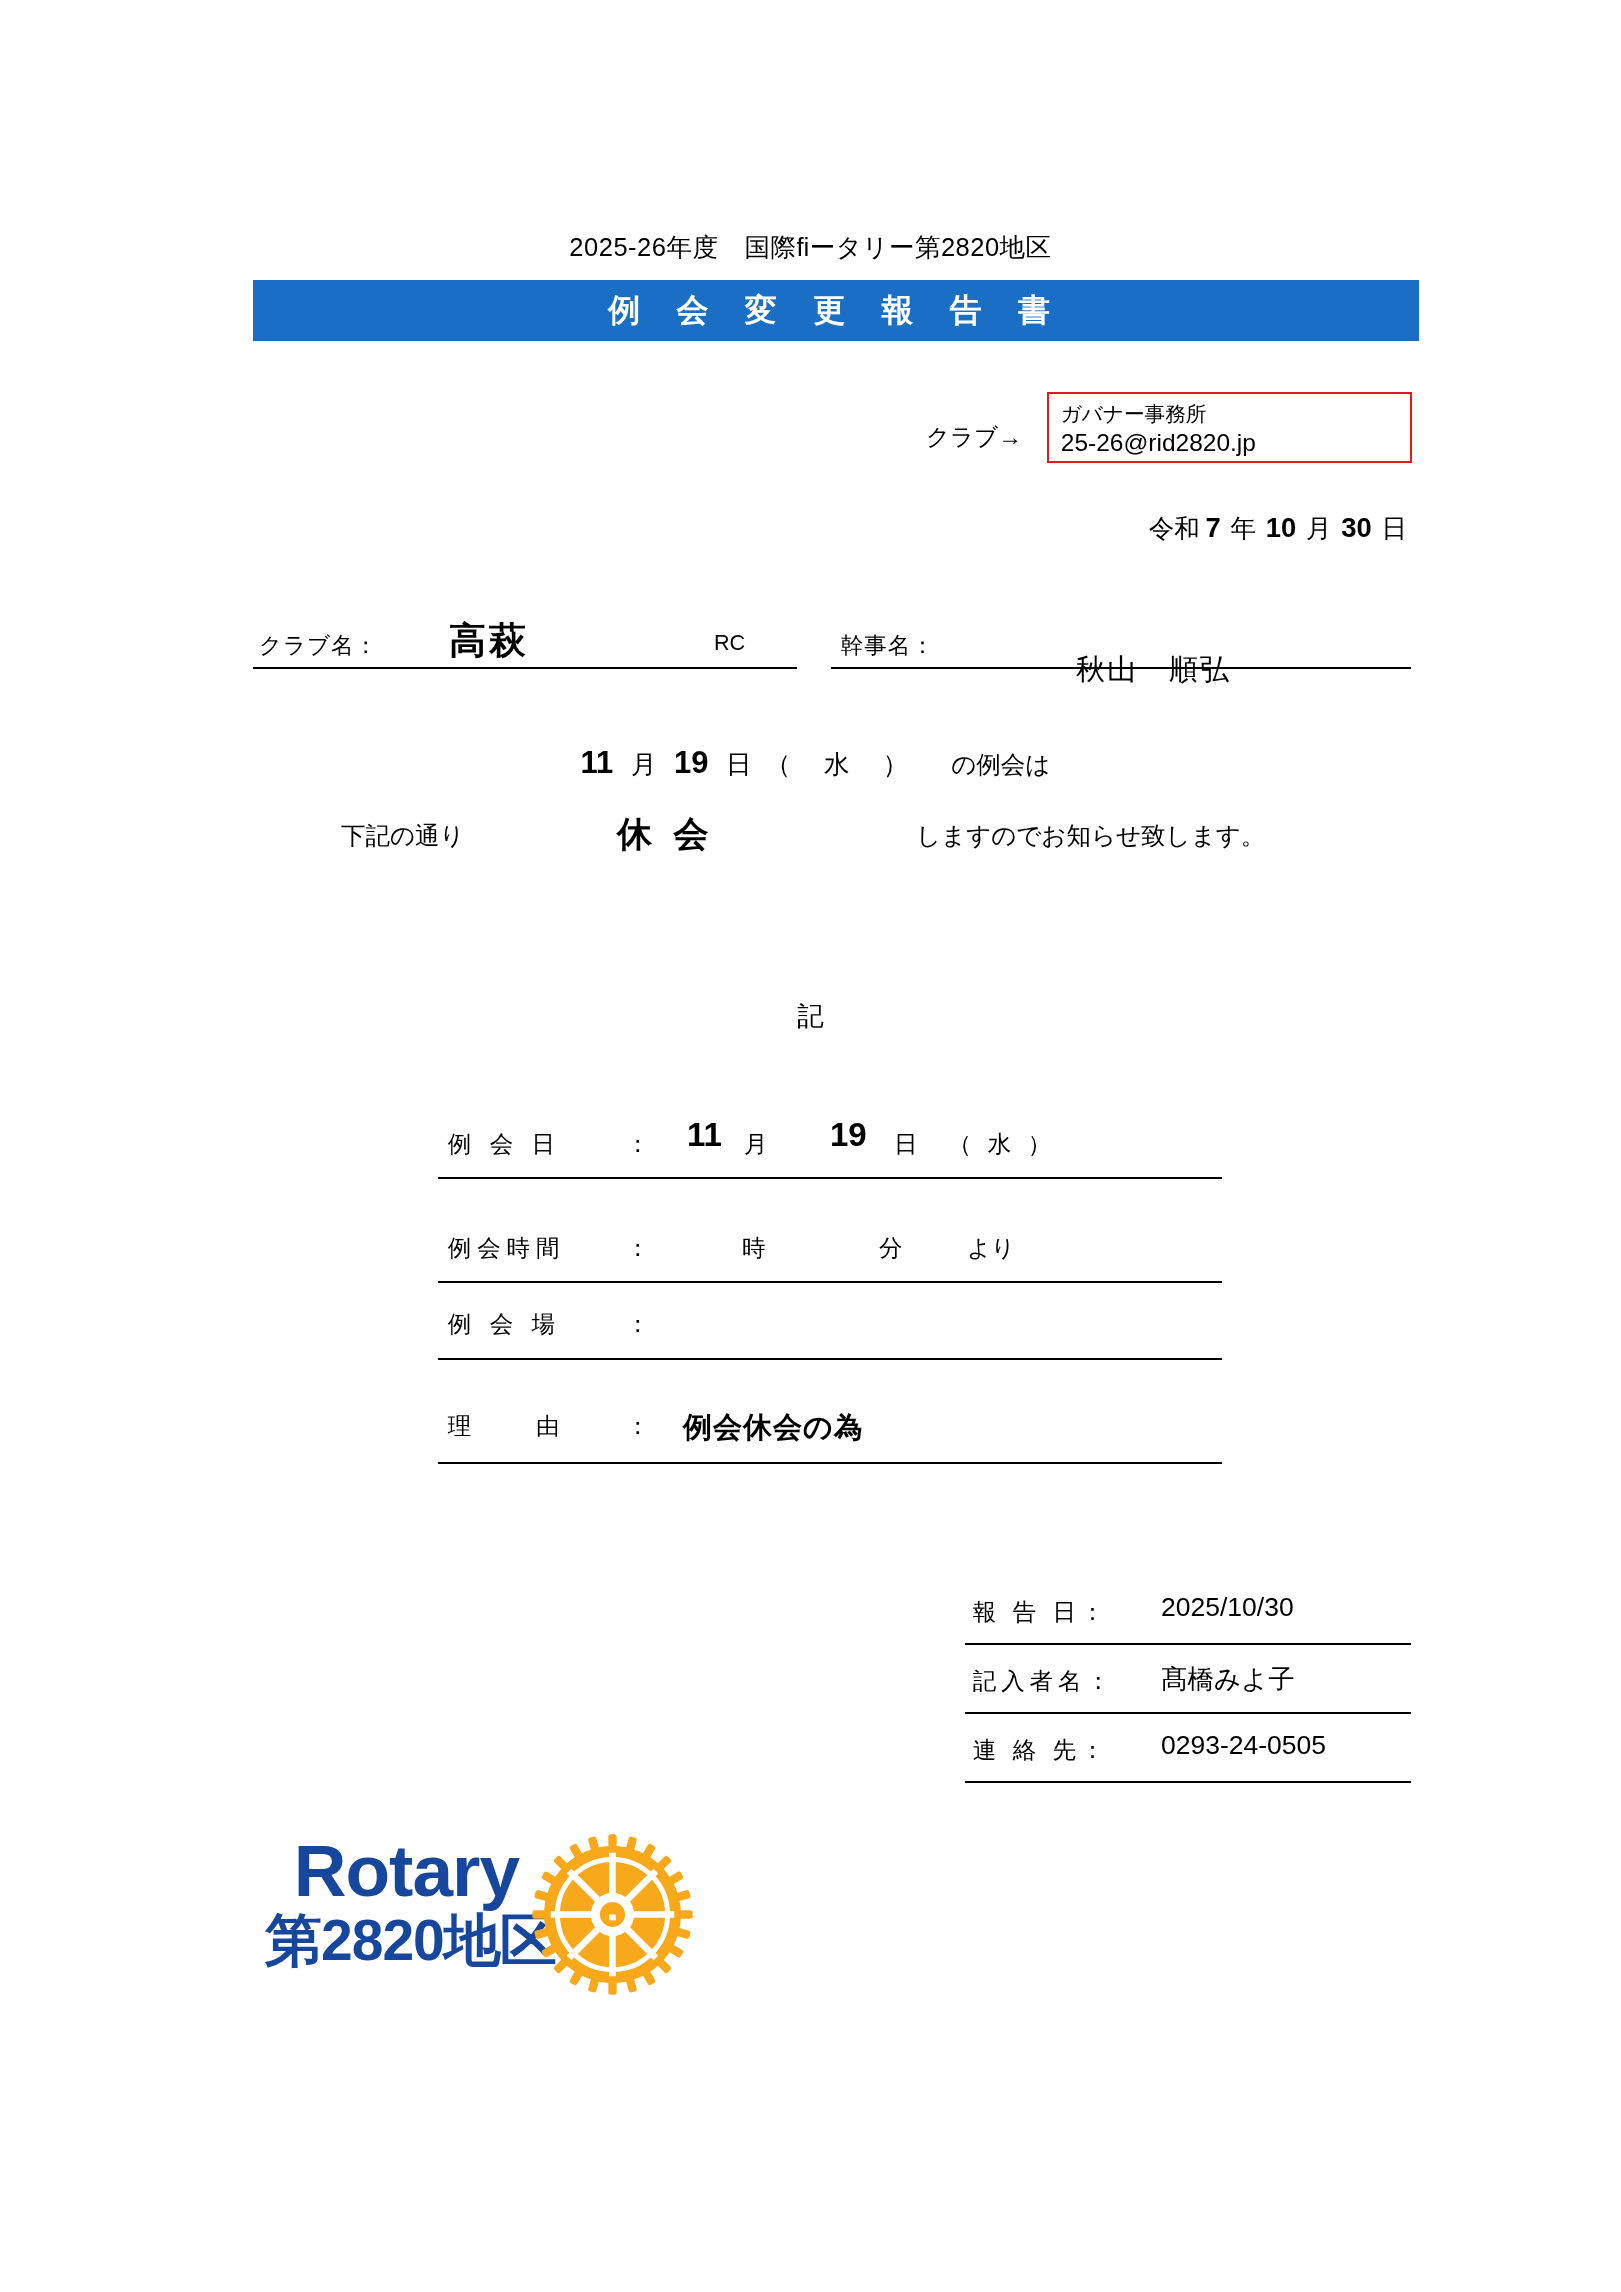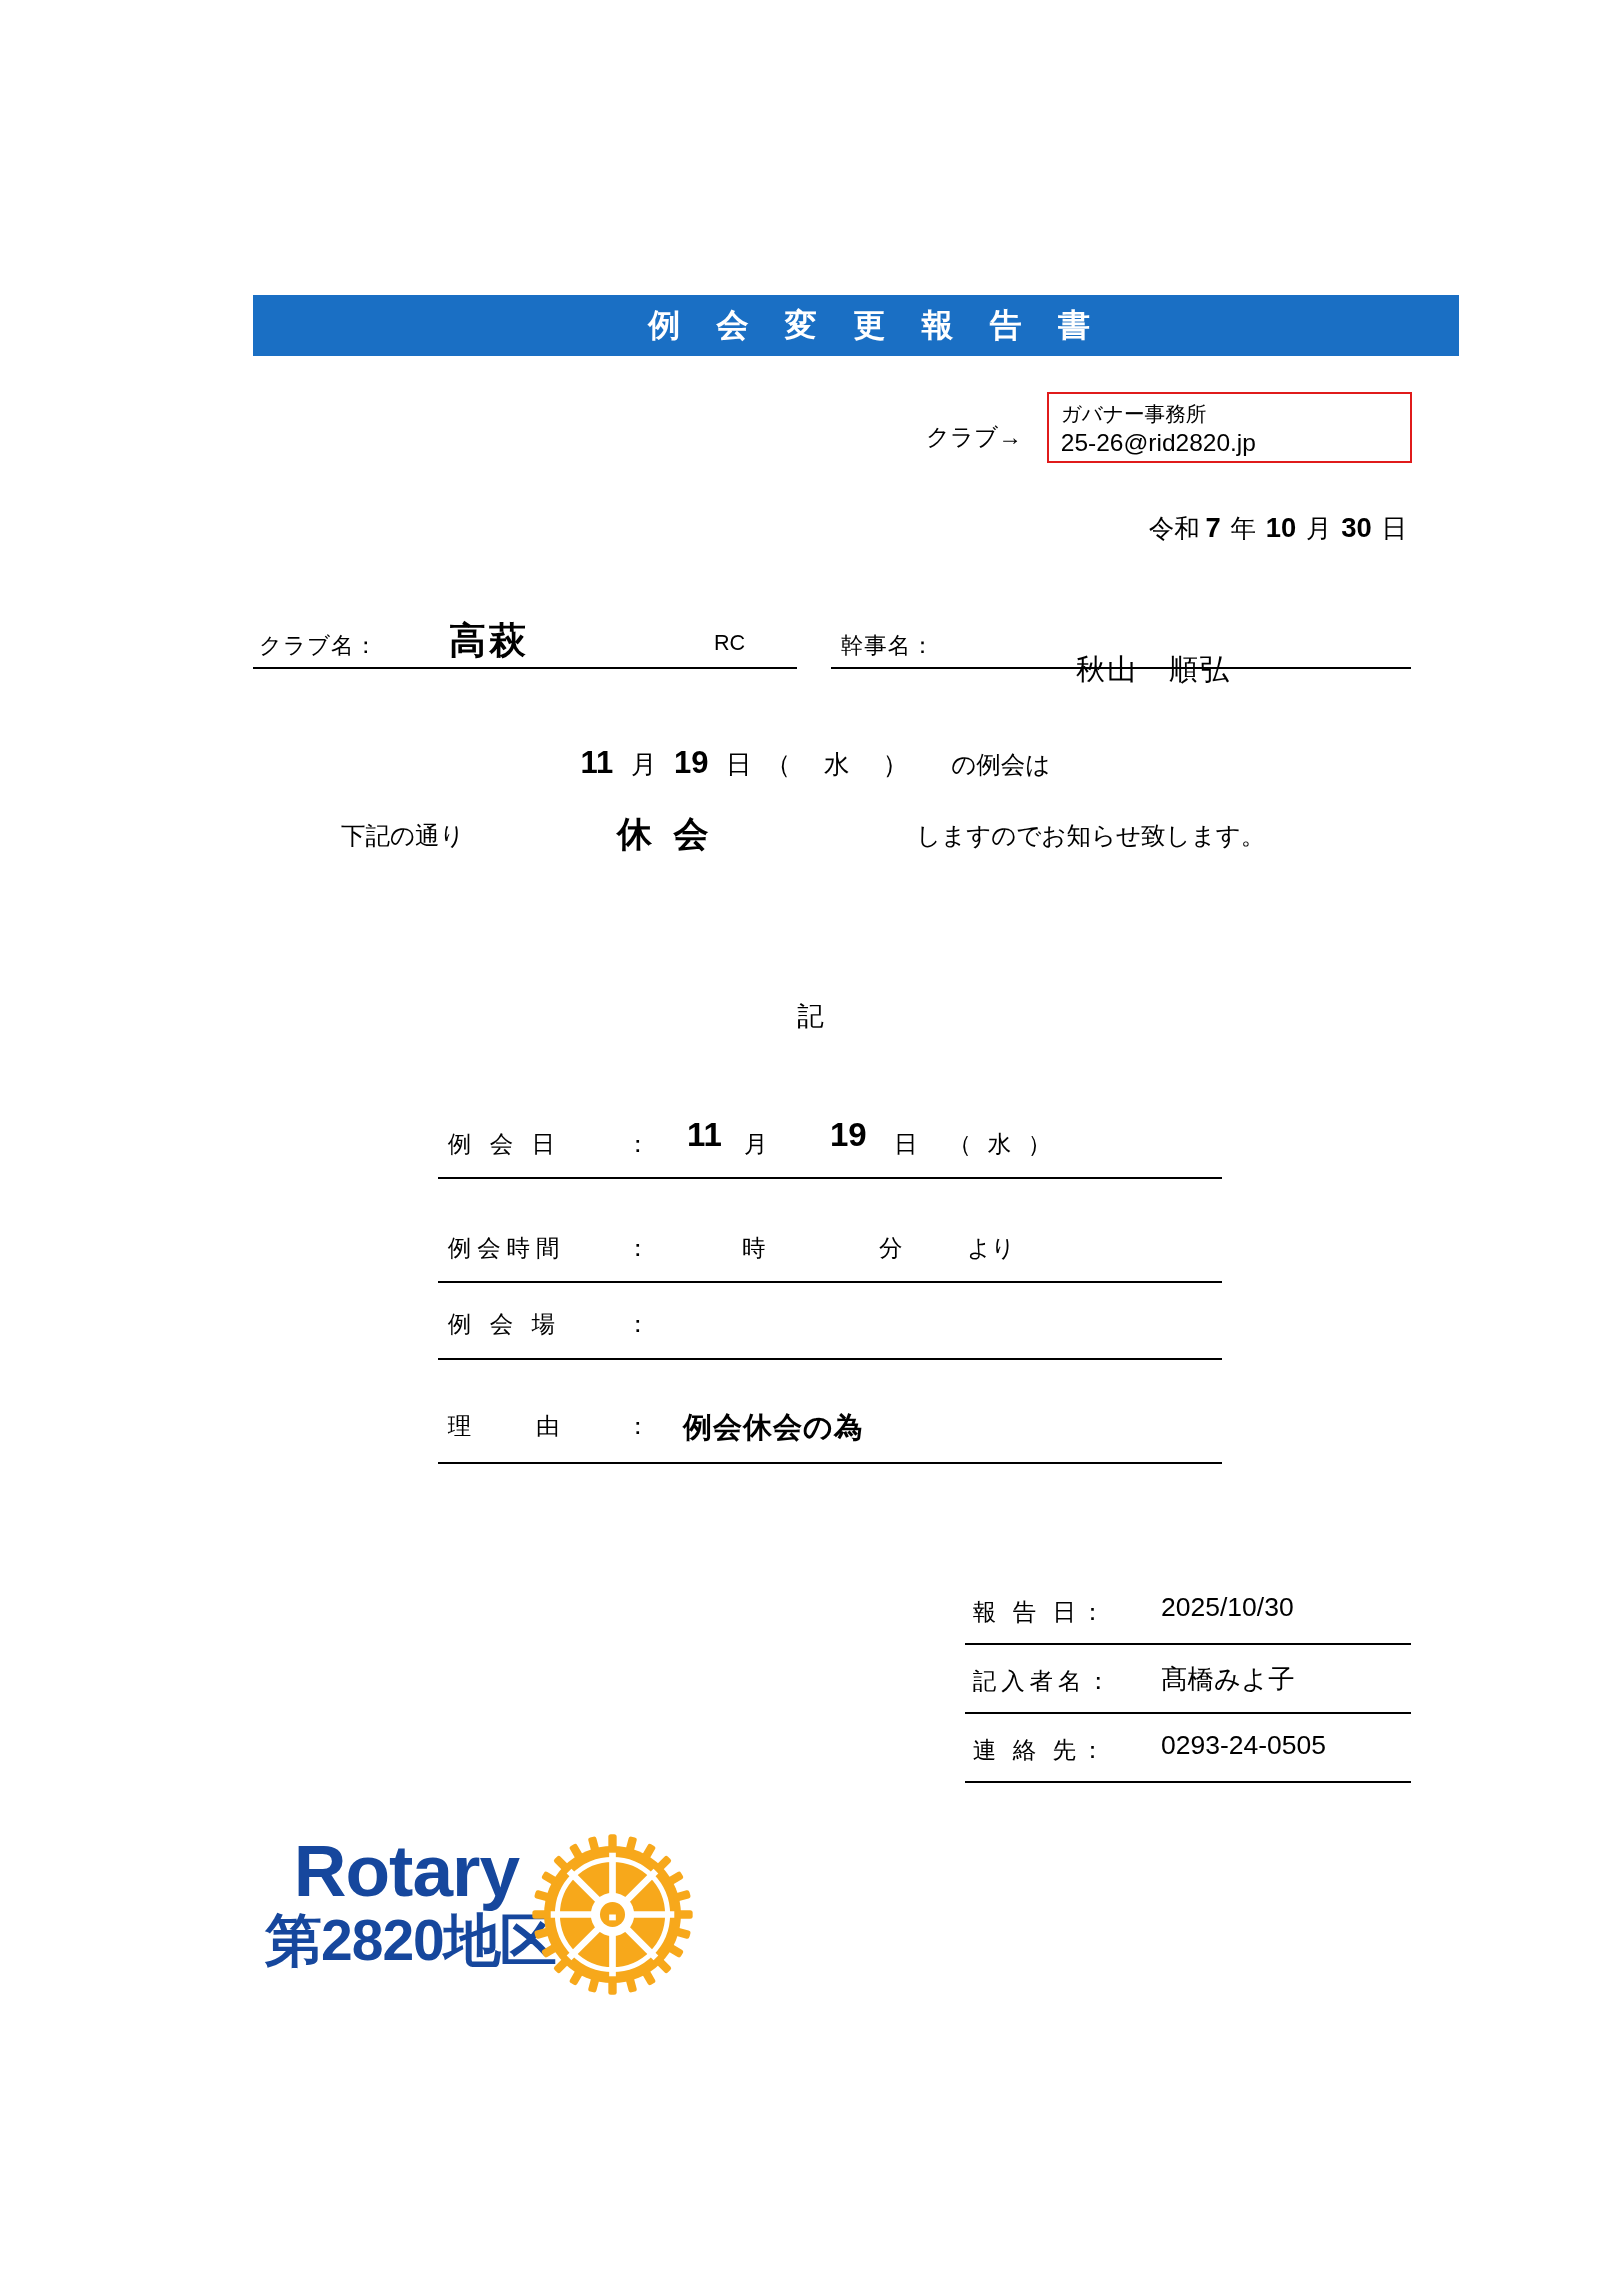--- a/index.html
+++ b/index.html
@@ -25,33 +25,32 @@
     top: 230px;
     left: 0;
     width: 1621px;
     text-align: center;
     font-size: 25.5px;
     letter-spacing: 0.5px;
   }
 
   .title-bar {
     position: absolute;
-    top: 295px;
+    top: 280px;
     left: 253px;
     width: 1166px;
     height: 61px;
     background: #1a6fc4;
     color: #ffffff;
     font-size: 32px;
     font-weight: bold;
     letter-spacing: 13.7px;
     display: flex;
     align-items: center;
     justify-content: center;
-    padding-left: 40px;
   }
 
   
   .club-arrow {
     position: absolute;
     top: 421px;
     left: 926px;
     font-size: 23.5px;
   }
   .gov-box {
@@ -300,20 +299,21 @@
     top: 7.8px;
     width: 167px;
     height: 167px;
   }
 </style>
 </head>
 <body>
 
 <div class="page">
 
+  <div class="doc-header">2025-26年度　国際ﬁータリー第2820地区</div>
 
   <div class="title-bar">例 会 変 更 報 告 書</div>
 
   <div class="club-arrow">クラブ→</div>
 
   <div class="gov-box">
     <div class="line1">ガバナー事務所</div>
     <div class="line2">25-26@rid2820.jp</div>
   </div>
 

